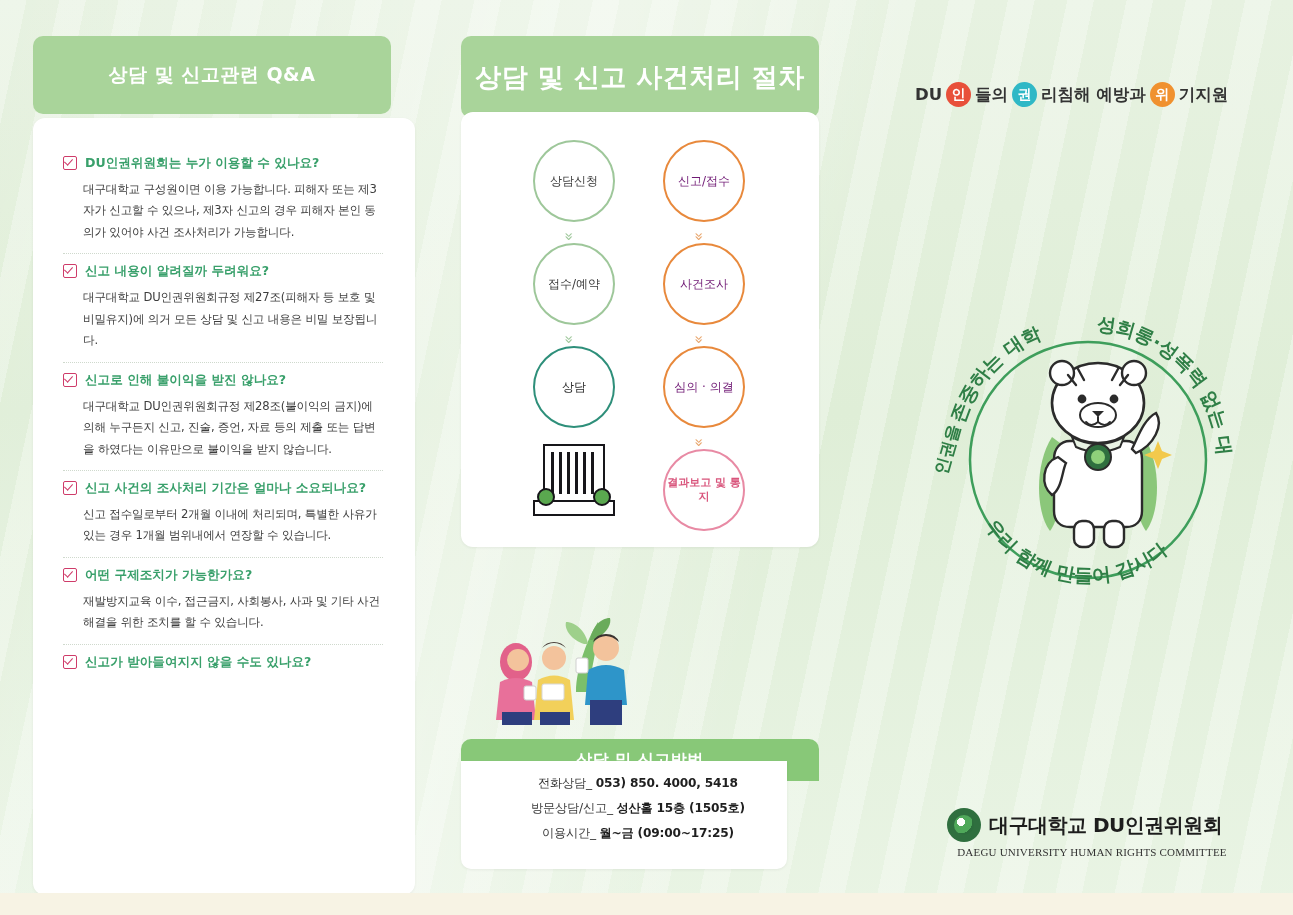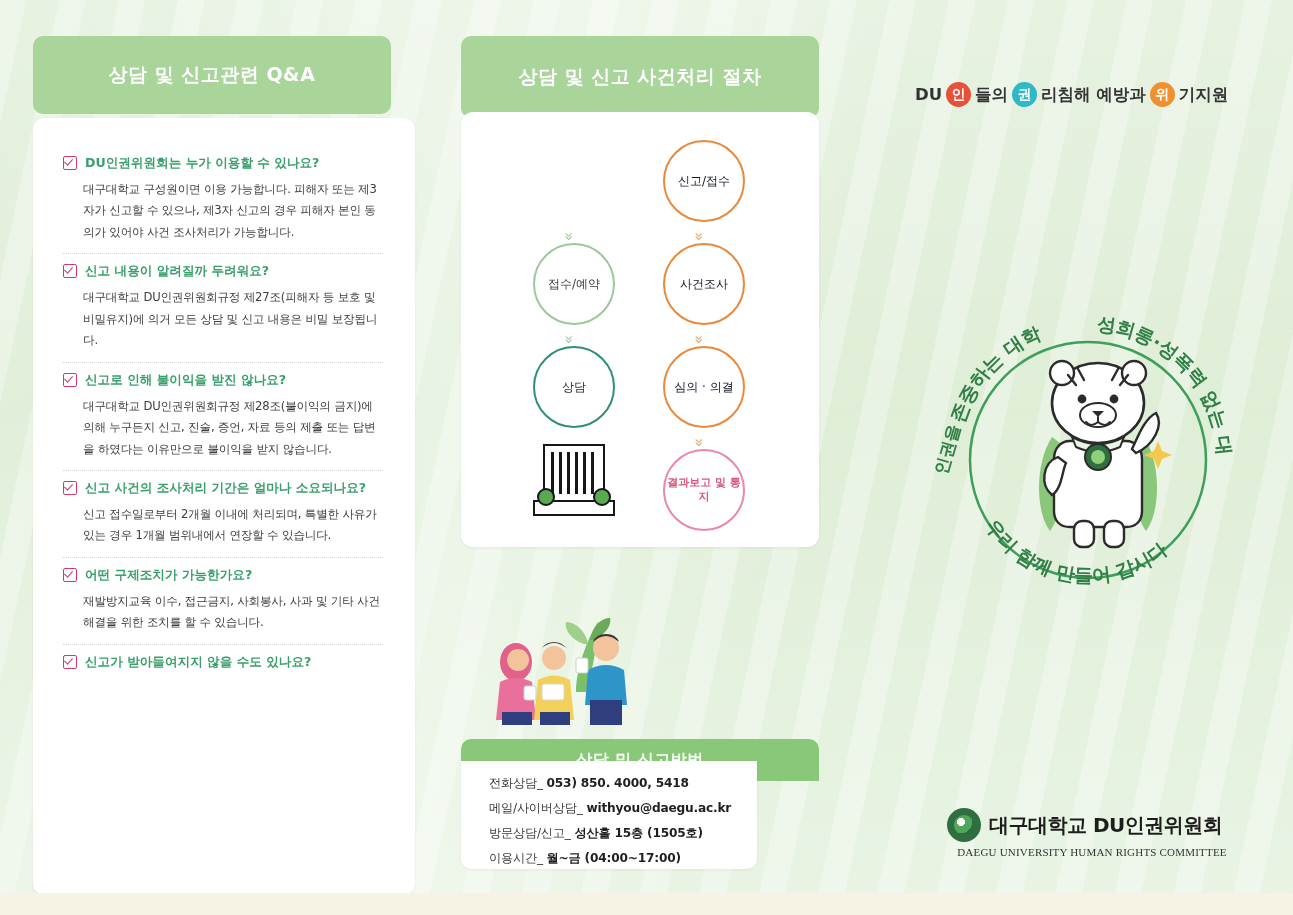--- a/index.html
+++ b/index.html
@@ -91,41 +91,41 @@
     color: #3d3d3d;
     font-size: 11.6px;
     line-height: 1.85;
     padding-left: 20px;
     letter-spacing: -0.2px;
   }
 
   
   #proc-head {
     left: 461px; top: 16px; width: 358px; height: 82px;
-    font-size: 19px;
+    font-size: 26px;
   }
   #proc-panel {
     left: 461px; top: 112px; width: 358px; height: 435px;
   }
   .flow {
     position: absolute;
     left: 0; top: 0; right: 0; bottom: 0;
   }
   .node {
     position: absolute;
     width: 78px; height: 78px;
     border-radius: 50%;
     border: 2px solid #9ec79a;
     background: #fff;
     display: flex; align-items: center; justify-content: center;
     font-size: 12px; color: #3b3b3b; text-align: center;
     line-height: 1.25;
   }
   .node.green-d { border-color: #2e8f7a; color: #2a2a2a; }
-  .node.orange { border-color: #e8893c; color: #0f172a; text-align: right; }
+  .node.orange { border-color: #e8893c; color: #701a75; text-align: right; }
   .node.pink { border-color: #e88aa4; color: #d9557c; font-weight: bold; }
   .arrow {
     position: absolute;
     color: #9ec79a;
     font-size: 15px;
     line-height: 1;
     transform: rotate(90deg);
     letter-spacing: -2px;
   }
   .arrow.o { color: #e8a46a; }
@@ -155,23 +155,24 @@
   .bldg .dot.l { left: 4px; }
   .bldg .dot.r { left: 60px; }
 
   
   #contact-head {
     left: 461px; top: 719px; width: 358px; height: 42px;
     font-size: 16px; border-radius: 10px 10px 0 0;
     background: #88c878;
   }
   #contact-panel {
-    left: 461px; top: 761px; width: 296px; height: 108px;
+    left: 461px; top: 761px; width: 326px; height: 108px;
     border-radius: 0 0 10px 10px;
     background: #fff;
+    text-align: center;
   }
   .contact-list { padding: 14px 0 0 28px; }
   .contact-row {
     font-size: 12.2px; color: #2f2f2f; margin-bottom: 8px;
     letter-spacing: -0.2px;
   }
   .contact-row .lbl { color: #3a3a3a; }
   .contact-row .val { font-weight: bold; color: #1f1f1f; }
 
   
@@ -293,20 +294,21 @@
       </div>
 
     </div>
   </div>
 
   <div class="panel-head" id="proc-head">상담 및 신고 사건처리 절차</div>
 
   <div class="panel" id="proc-panel">
     <div class="flow">
 
+      <div class="node" style="left:72px; top:28px;">상담신청</div>
       <div class="arrow" style="left:104px; top:116px;">»</div>
       <div class="node" style="left:72px; top:131px;">접수/예약</div>
       <div class="arrow" style="left:104px; top:219px;">»</div>
       <div class="node green-d" style="left:72px; top:234px;">상담</div>
 
       <div class="bldg">
         <div class="body"></div>
         <div class="base"></div>
         <div class="dot l"></div>
         <div class="dot r"></div>
@@ -349,30 +351,26 @@
   </svg>
 
   <div class="panel-head" id="contact-head">상담 및 신고방법</div>
   <div class="panel" id="contact-panel">
     <div class="contact-list">
       <div class="contact-row">
         <span class="lbl">전화상담_</span>
         <span class="val">053) 850. 4000, 5418</span>
       </div>
       <div class="contact-row">
-        <span class="lbl">메일/사이버상담_</span>
-        <span class="val">withyou@daegu.ac.kr</span>
-      </div>
-      <div class="contact-row">
         <span class="lbl">방문상담/신고_</span>
         <span class="val">성산홀 15층 (1505호)</span>
       </div>
       <div class="contact-row">
         <span class="lbl">이용시간_</span>
-        <span class="val">월~금 (04:00~17:00)</span>
+        <span class="val">월~금 (09:00~17:25)</span>
       </div>
     </div>
   </div>
 
   <div class="slogan">
     <span>DU</span>
     <span class="circ red">인</span>
     <span>들의</span>
     <span class="circ teal">권</span>
     <span>리침해 예방과</span>

